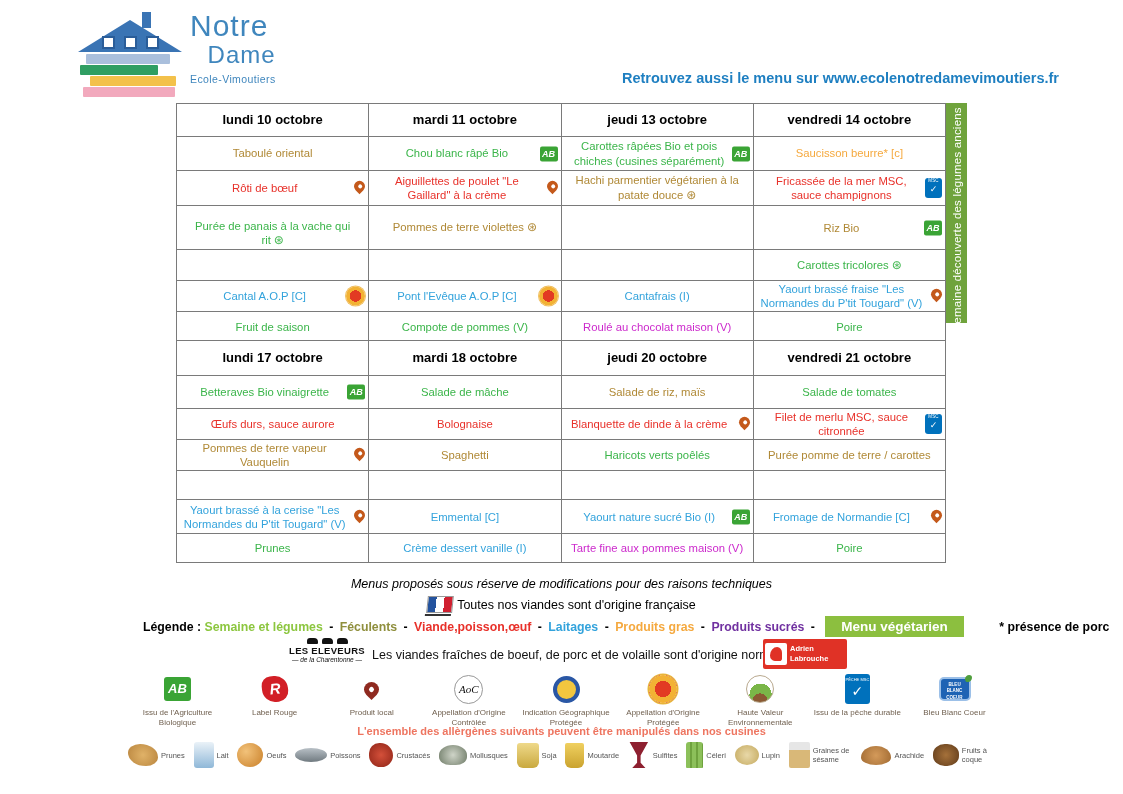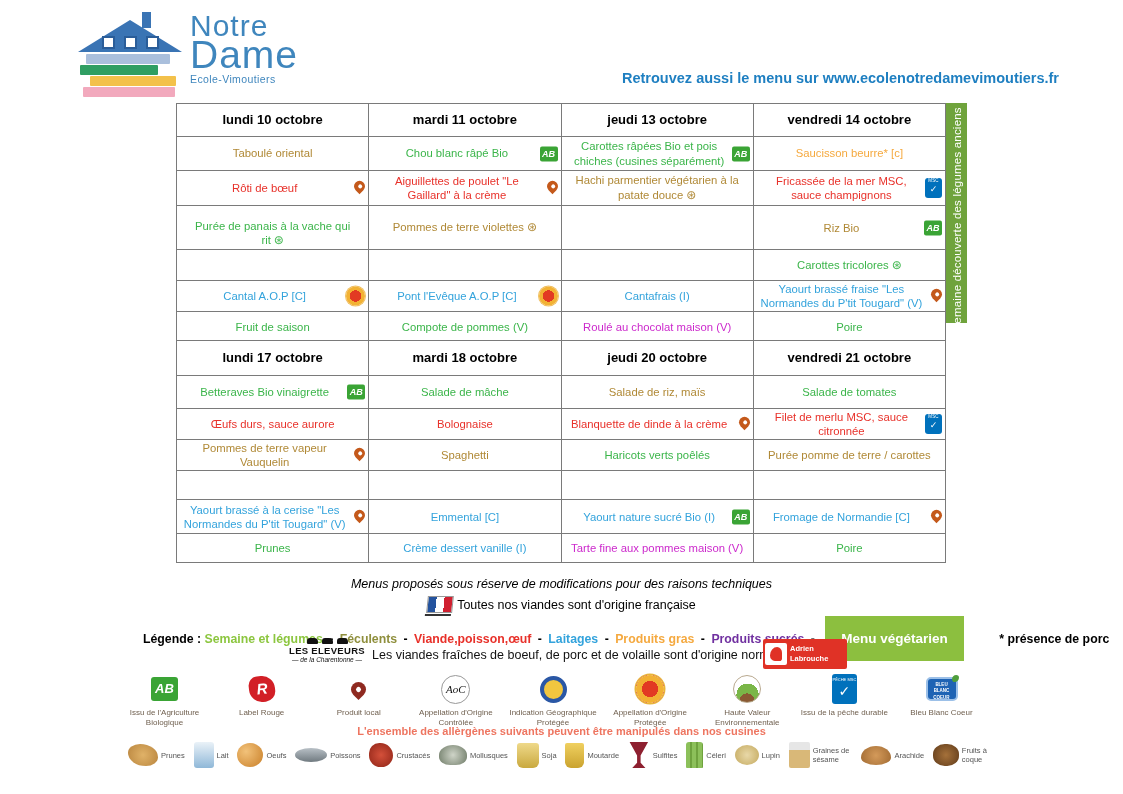--- a/index.html
+++ b/index.html
@@ -14,21 +14,21 @@
   .chimney{position:absolute;left:64px;top:0;width:9px;height:16px;background:#3a74b4;}
   .win{position:absolute;top:24px;width:9px;height:9px;background:#fff;border:2px solid #2a5d99;}
   .win1{left:24px}.win2{left:46px}.win3{left:68px}
   .stripe{position:absolute;height:10px;border-radius:1px;}
   .st1{left:8px;top:42px;width:84px;background:#aabfdc;}
   .st2{left:2px;top:53px;width:78px;background:#2f9e62;}
   .st3{left:12px;top:64px;width:86px;background:#f3c14b;}
   .st4{left:5px;top:75px;width:92px;background:#f2a9bd;}
   .logo-text{position:absolute;left:112px;top:2px;color:#3f86bd;}
   .logo-t1{font-size:30px;line-height:28px;font-weight:400;letter-spacing:1px;}
-  .logo-t2{font-size:39px;line-height:30px;font-weight:400;letter-spacing:1px;}
+  .logo-t2{font-size:24px;line-height:30px;font-weight:400;letter-spacing:1px;text-align:right;}
   .logo-sub{font-size:10.5px;letter-spacing:.4px;margin-top:3px;}
 
   .header-link{position:absolute;left:622px;top:70px;font-size:14.5px;font-weight:bold;color:#1e7fc1;}
 
   
   table.menu{position:absolute;left:176px;border-collapse:collapse;table-layout:fixed;width:770px;
              background:#fff;border:1.5px solid #4d4d4d;}
   #week1{top:103px;} #week2{top:340px;}
   .menu th,.menu td{border:1px solid #7a7a7a;text-align:center;vertical-align:middle;
                     padding:1px 6px;position:relative;font-size:11.3px;line-height:1.25;}
@@ -82,39 +82,39 @@
         align-items:center;justify-content:center;gap:4px;font-size:12.5px;}
   .fr-flag{width:24px;height:15px;position:relative;display:inline-block;
         background:linear-gradient(90deg,#24539e 0 33%,#fff 33% 66%,#d02030 66% 100%);
         border:1px solid #999;transform:skewX(-6deg);}
   .fr-flag::after{content:"";position:absolute;left:-2px;bottom:-4px;width:26px;height:2px;background:#333;}
 
   .legend-row{position:absolute;left:143px;top:616px;white-space:nowrap;
         font-size:12.3px;font-weight:bold;}
   .legend-row .lg-label{color:#000;}
   .lg-sep{color:#000;margin:0 3px;}
-  .veg-badge{display:inline-block;color:#fff;padding:15px 16px;margin:0 6px 0 4px;
+  .veg-badge{display:inline-block;color:#fff;padding:3px 16px;margin:0 6px 0 4px;
         font-size:13.5px;font-weight:bold;}
   .pork-note{margin-left:26px;color:#000;}
 
   .eleveurs{position:absolute;left:287px;top:638px;width:80px;text-align:center;color:#111;}
   .cows{display:flex;justify-content:center;gap:4px;margin-bottom:1px;}
   .cow{width:11px;height:6px;background:#111;border-radius:3px 4px 1px 1px;}
   .elev-1{font-size:9.5px;font-weight:800;letter-spacing:.3px;}
   .elev-2{font-size:6.5px;font-style:italic;}
   .normande-text{position:absolute;left:372px;top:648px;font-size:12.5px;color:#111;}
   .labrouche{position:absolute;left:763px;top:639px;width:84px;height:30px;background:#e03226;
         border-radius:2px;display:flex;align-items:center;padding:2px;box-sizing:border-box;}
   .labrouche-sq{width:22px;height:22px;background:#fff;border-radius:2px;margin-right:3px;position:relative;flex:0 0 auto;}
   .labrouche-sq::after{content:"";position:absolute;left:5px;top:4px;width:12px;height:14px;
         background:#e03226;border-radius:60% 40% 20% 40%;}
   .labrouche-txt{color:#fff;font-size:7.5px;font-weight:bold;line-height:1.3;}
   .labrouche-bar{width:40px;height:3px;background:rgba(255,255,255,.8);margin-top:2px;border-radius:1px;}
 
-  .labels-row{position:absolute;left:117px;top:672px;width:872px;display:flex;justify-content:space-between;}
+  .labels-row{position:absolute;left:130px;top:672px;width:872px;display:flex;justify-content:space-between;}
   .label-item{width:95px;text-align:center;}
   .label-ic{height:34px;display:flex;align-items:center;justify-content:center;margin-bottom:2px;}
   .label-cap{font-size:8px;line-height:1.3;color:#6f5f4e;}
   .li-ab{width:27px;height:24px;background:#3aa435;color:#fff;border-radius:3px;font-weight:bold;
          font-style:italic;font-size:13px;line-height:24px;text-align:center;}
   .li-ab::before{content:"AB";}
   .li-rouge{width:26px;height:26px;background:#d21f26;border-radius:35% 50% 40% 50%;color:#fff;
          font-weight:bold;font-style:italic;font-size:15px;line-height:26px;text-align:center;transform:rotate(-6deg);}
   .li-rouge::before{content:"R";}
   .li-pin{width:15px;height:15px;background:#8f2a20;border-radius:50% 50% 50% 0;

